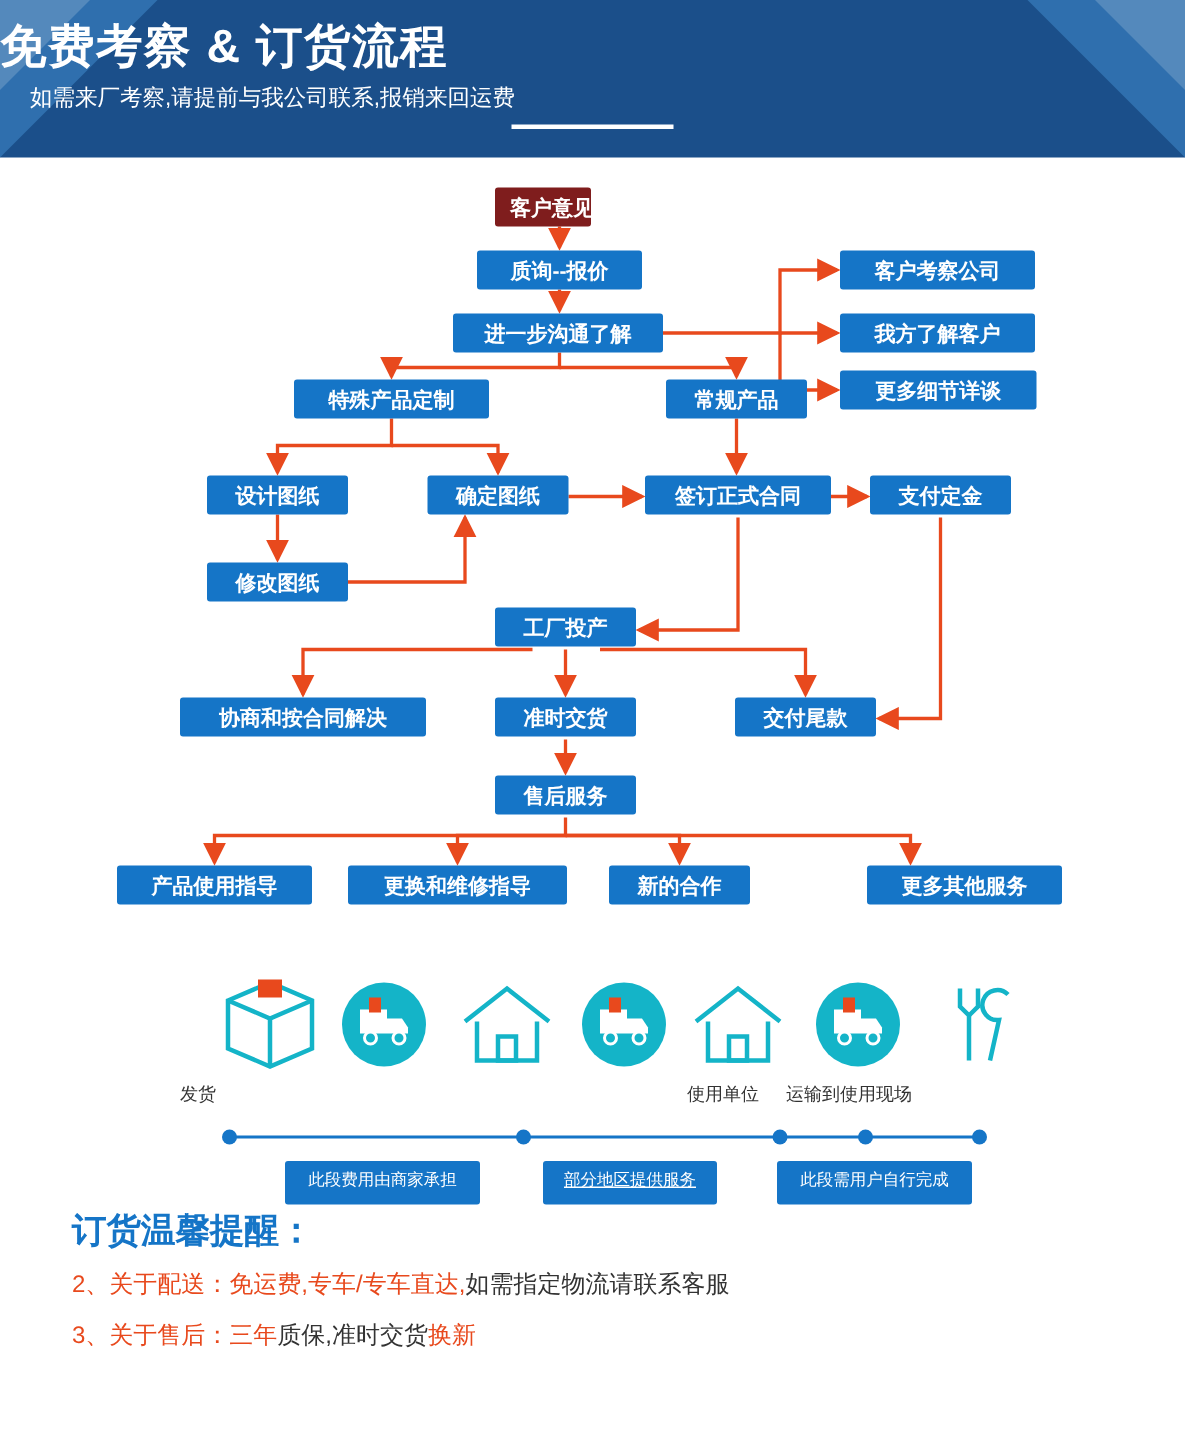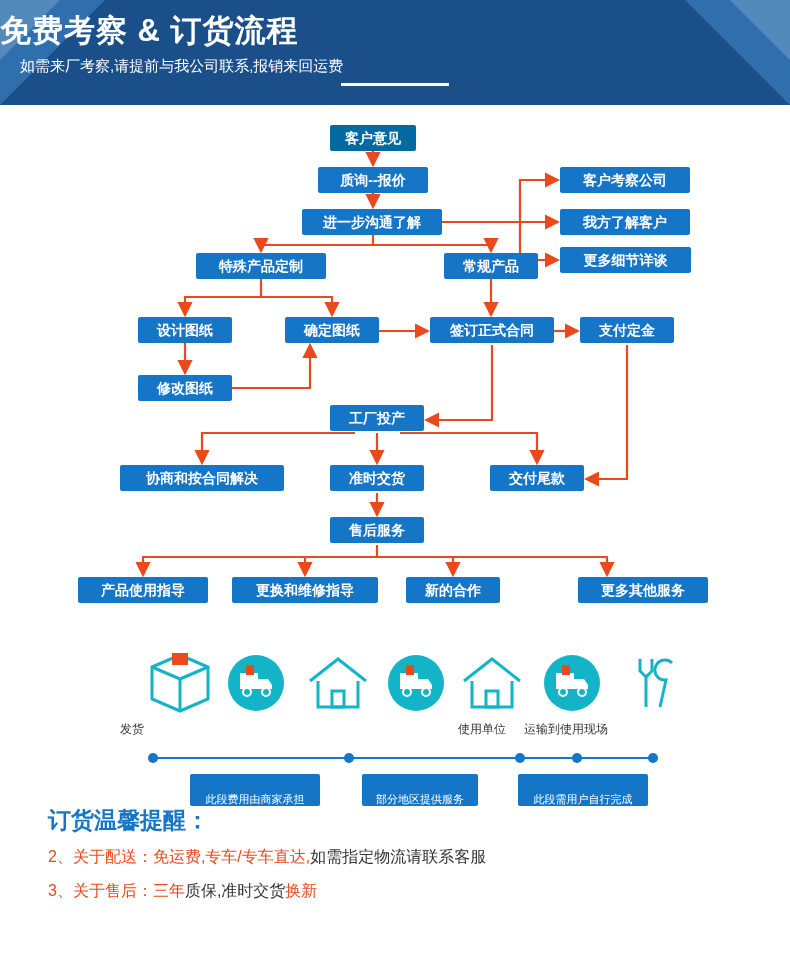--- a/index.html
+++ b/index.html
@@ -74,21 +74,21 @@
     font-size:12px;color:#333333;margin-top:4px;white-space:nowrap;
   }
   .timeline{position:absolute;left:152px;top:112px;width:502px;height:2px;background:#1575c7;}
   .tl-dot{
     position:absolute;top:108px;width:10px;height:10px;border-radius:50%;
     background:#1575c7;
   }
   .tl-tag{
     position:absolute;top:129px;height:29px;line-height:19px;
     background:#1575c7;color:#ffffff;font-size:11px;
-    text-align:center;border-radius:2px;white-space:nowrap;padding:16px 8px;
+    text-align:center;border-radius:2px;white-space:nowrap;padding:4px 8px;
     box-sizing:border-box;
   }
   
   .notes{position:relative;width:790px;padding:4px 0 0 0;}
   .notes-title{
     color:#1575c7;font-size:23px;font-weight:bold;
     margin:6px 0 10px 48px;
   }
   .note-row{
     font-size:16px;color:#333333;margin:0 0 12px 48px;line-height:22px;
@@ -158,21 +158,21 @@
 
       <path d="M377 388 L377 410"></path>
 
       <path d="M377 440 L377 452 L143 452 L143 470"></path>
       <path d="M377 452 L305 452 L305 470"></path>
       <path d="M377 452 L453 452 L453 470"></path>
       <path d="M377 452 L607 452 L607 470"></path>
     </g>
   </svg>
 
-<div class="node" style="left: 330px; top: 20px; width: 86px; background: #0369a1;">客户意见</div>
+<div class="node" style="left: 330px; top: 20px; width: 64px; background: #7f1d1d;">客户意见</div>
     <div class="node" style="left: 318px; top: 62px; width: 110px; background: rgb(21, 117, 199);">质询--报价</div>
     <div class="node" style="left: 302px; top: 104px; width: 140px; background: rgb(21, 117, 199);">进一步沟通了解</div>
     <div class="node" style="left: 560px; top: 62px; width: 130px; background: rgb(21, 117, 199);">客户考察公司</div>
     <div class="node" style="left: 560px; top: 104px; width: 130px; background: rgb(21, 117, 199);">我方了解客户</div>
     <div class="node" style="left: 560px; top: 142px; width: 131px; background: rgb(21, 117, 199);">更多细节详谈</div>
     <div class="node" style="left: 196px; top: 148px; width: 130px; background: rgb(21, 117, 199);">特殊产品定制</div>
     <div class="node" style="left: 444px; top: 148px; width: 94px; background: rgb(21, 117, 199);">常规产品</div>
     <div class="node" style="left: 138px; top: 212px; width: 94px; background: rgb(21, 117, 199);">设计图纸</div>
     <div class="node" style="left: 285px; top: 212px; width: 94px; background: rgb(21, 117, 199);">确定图纸</div>
     <div class="node" style="left: 430px; top: 212px; width: 124px; background: rgb(21, 117, 199);">签订正式合同</div>
@@ -250,21 +250,21 @@
   <div class="dl-label" style="position:absolute;left:524px;top:72px;width:100px;">运输到使用现场</div>
 
   <div class="timeline"></div>
   <div class="tl-dot" style="left:148px;"></div>
   <div class="tl-dot" style="left:344px;"></div>
   <div class="tl-dot" style="left:515px;"></div>
   <div class="tl-dot" style="left:572px;"></div>
   <div class="tl-dot" style="left:648px;"></div>
 
   <div class="tl-tag" style="left:190px;width:130px;">此段费用由商家承担</div>
-  <div class="tl-tag" style="left:362px;width:116px;">部分地区提供服务</div>
+  <div class="tl-tag" style="left:362px;width:116px;text-decoration:underline;">部分地区提供服务</div>
   <div class="tl-tag" style="left:518px;width:130px;">此段需用户自行完成</div>
 </div>
 
 <div class="notes">
   <div class="notes-title">订货温馨提醒：</div>
 
 
   <div class="note-row">
     <span class="num">2、</span><span class="key">关于配送：</span><span class="hl">免运费,专车/专车直达,</span><span>如需指定物流请联系客服</span>
   </div>

